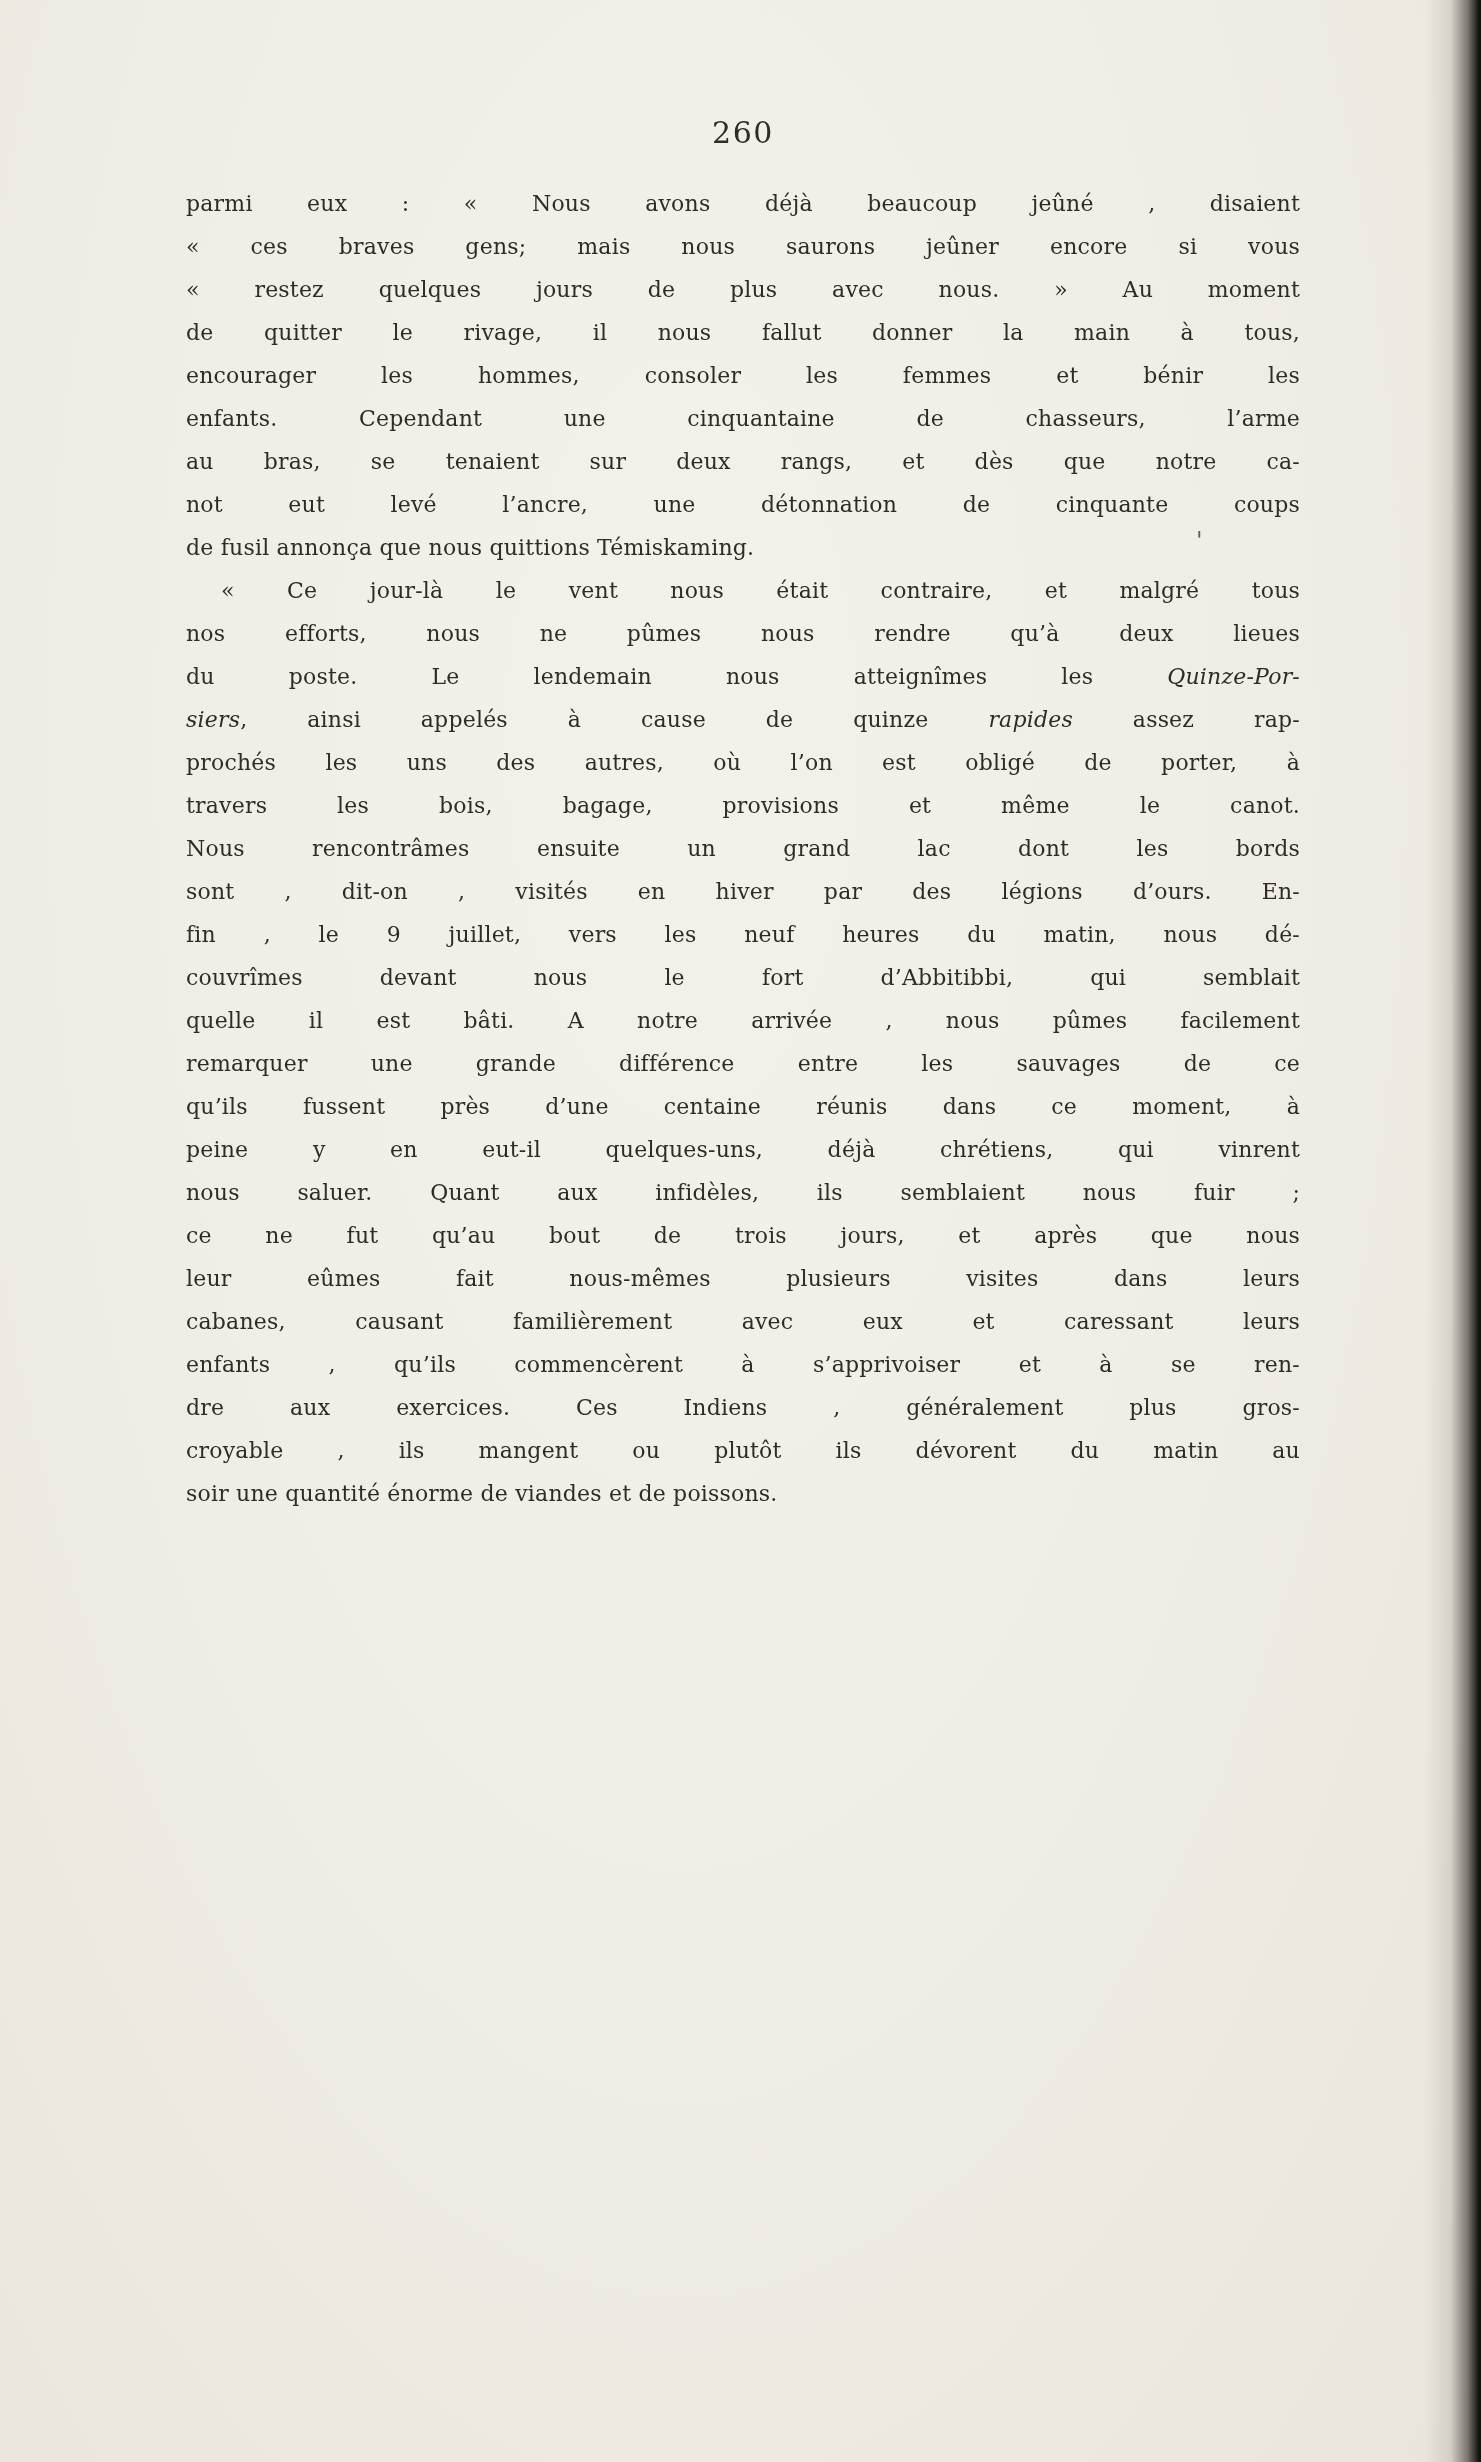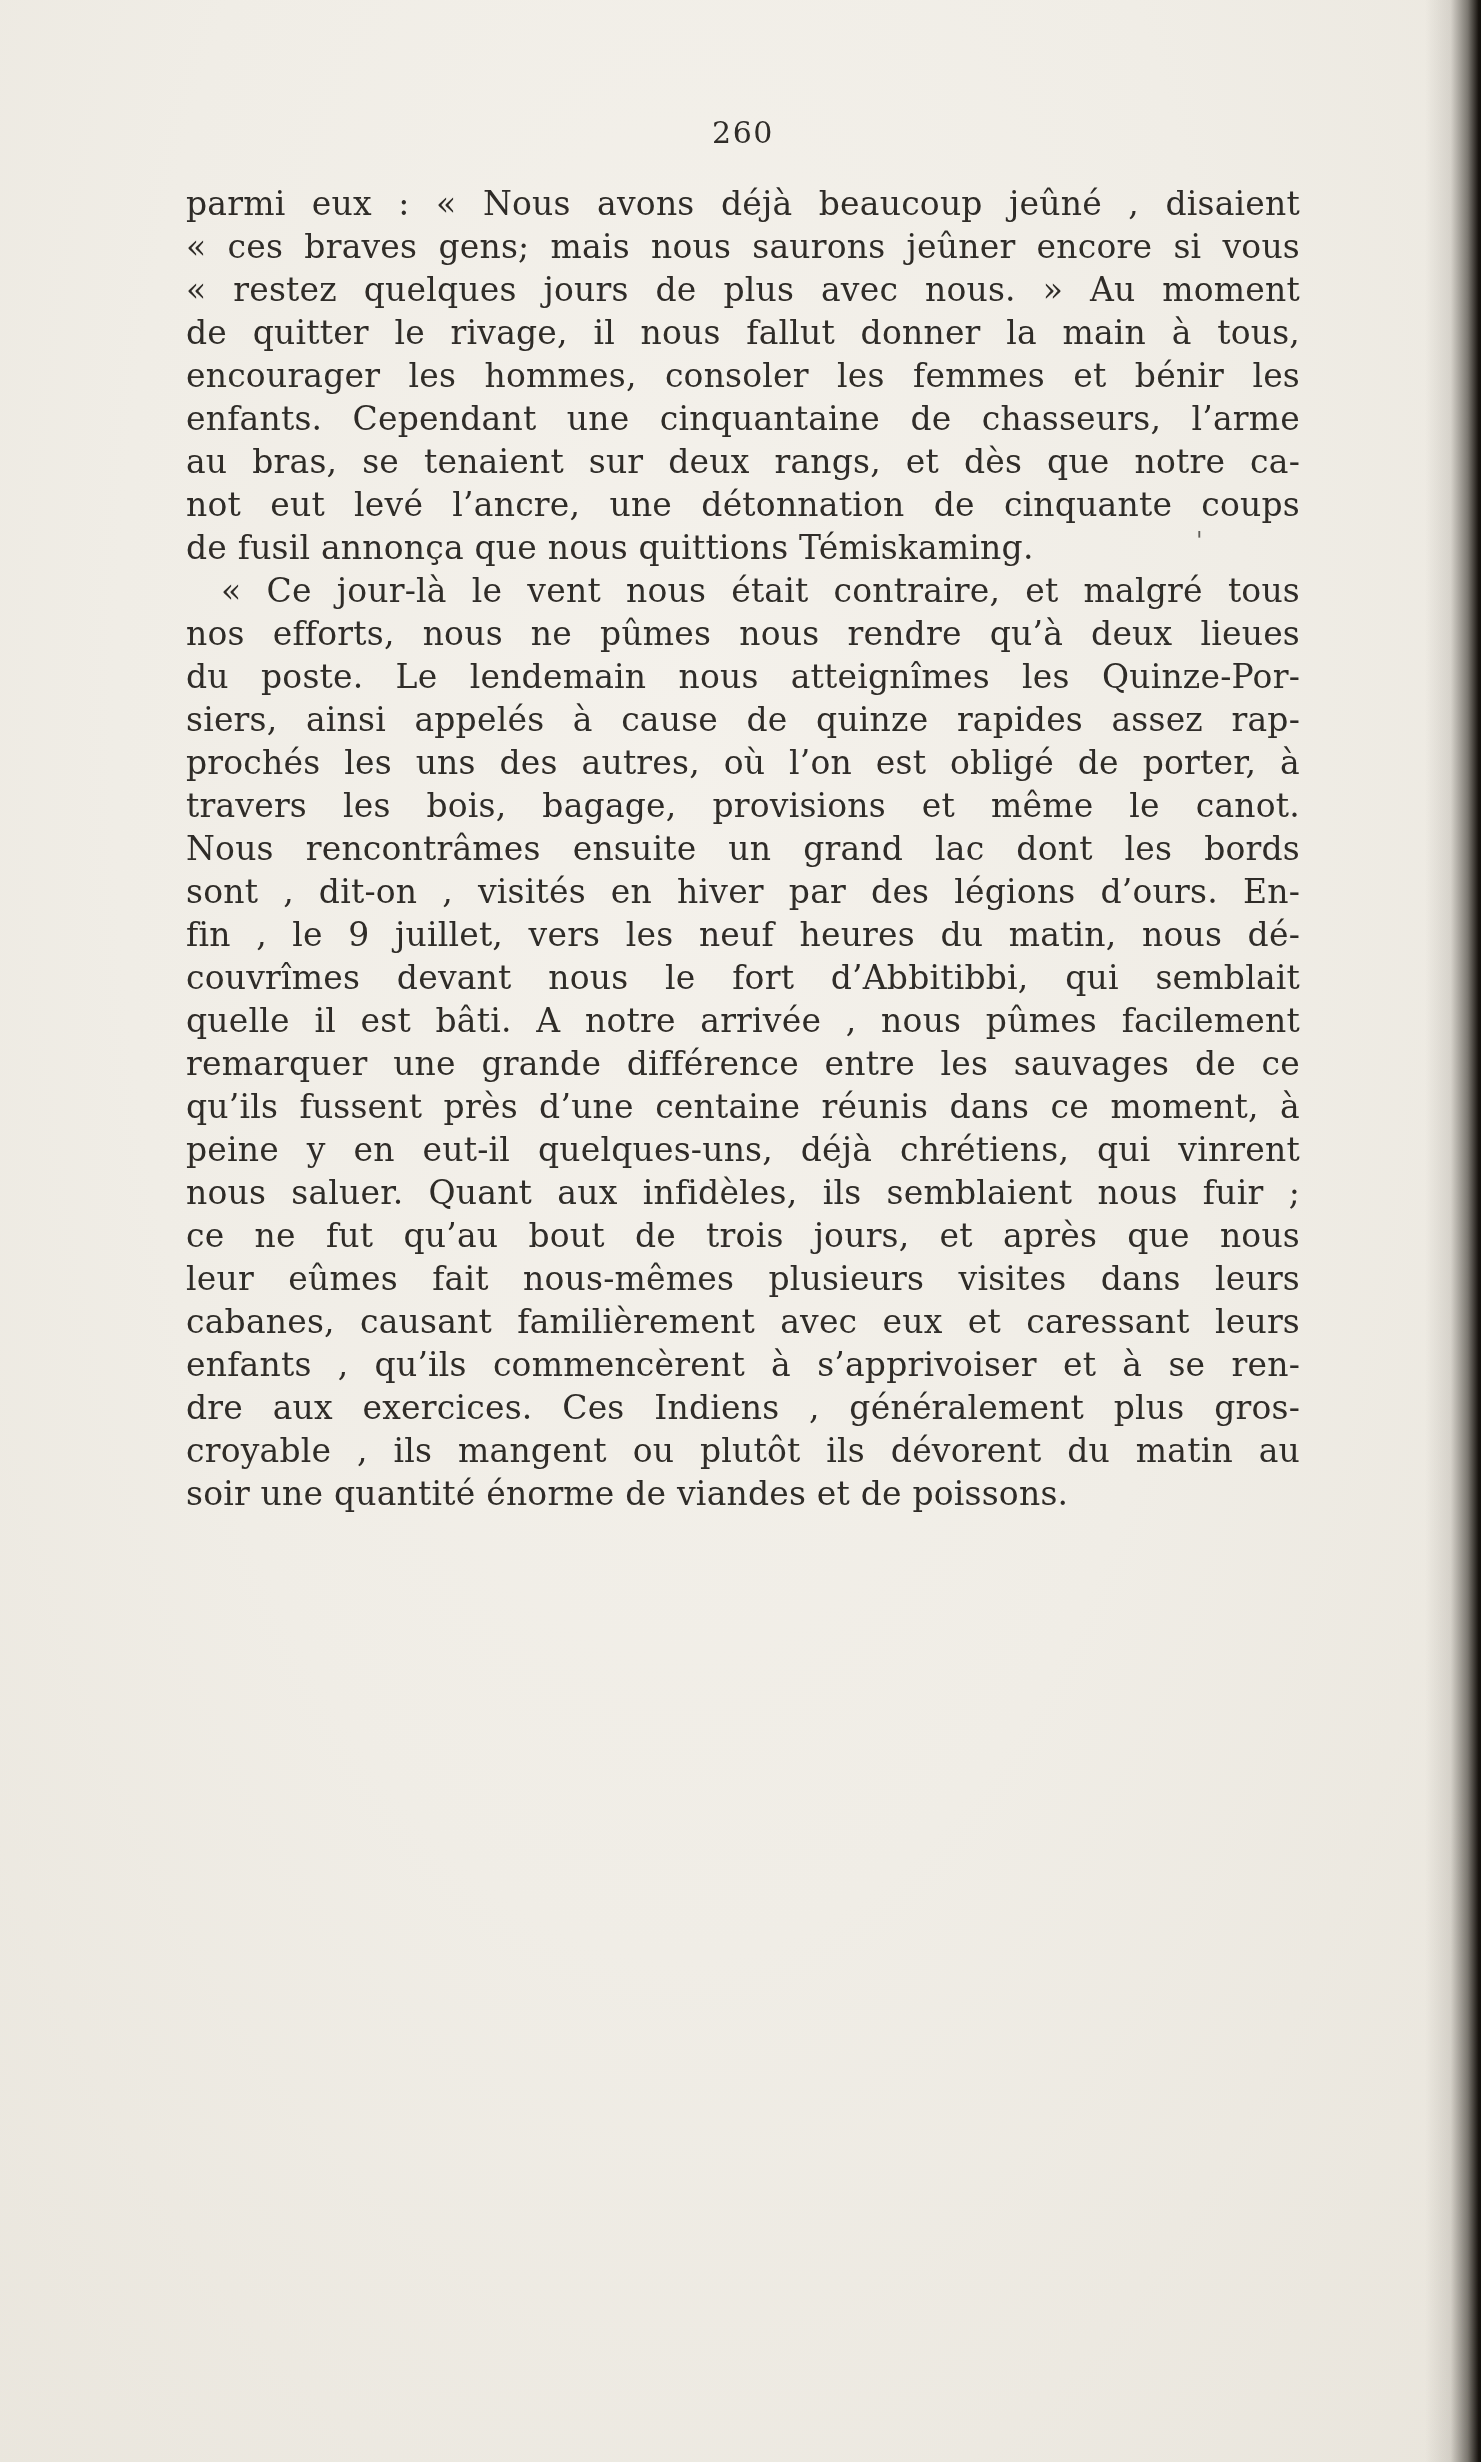--- a/index.html
+++ b/index.html
@@ -23,37 +23,38 @@
     width: 1114px;
     text-align: center;
     font-size: 30px;
     letter-spacing: 1.6px;
   }
   .text-block {
     position: absolute;
     top: 182px;
     left: 186px;
     width: 1114px;
-    font-size: 33px;
+    font-size: 22px;
   }
   .line {
     height: 43px;
     line-height: 43px;
     text-align: justify;
     text-align-last: justify;
     letter-spacing: 0.2px;
     white-space: normal;
   }
   .line.last-line {
     text-align-last: left;
   }
   .line.indent {
     text-indent: 35px;
   }
   .italic {
+    font-style: italic;
   }
   .speck {
     position: absolute;
     font-size: 24px;
     color: rgba(47, 44, 40, 0.75);
   }
   .binding-shadow {
     position: absolute;
     top: 0;
     right: 0;

